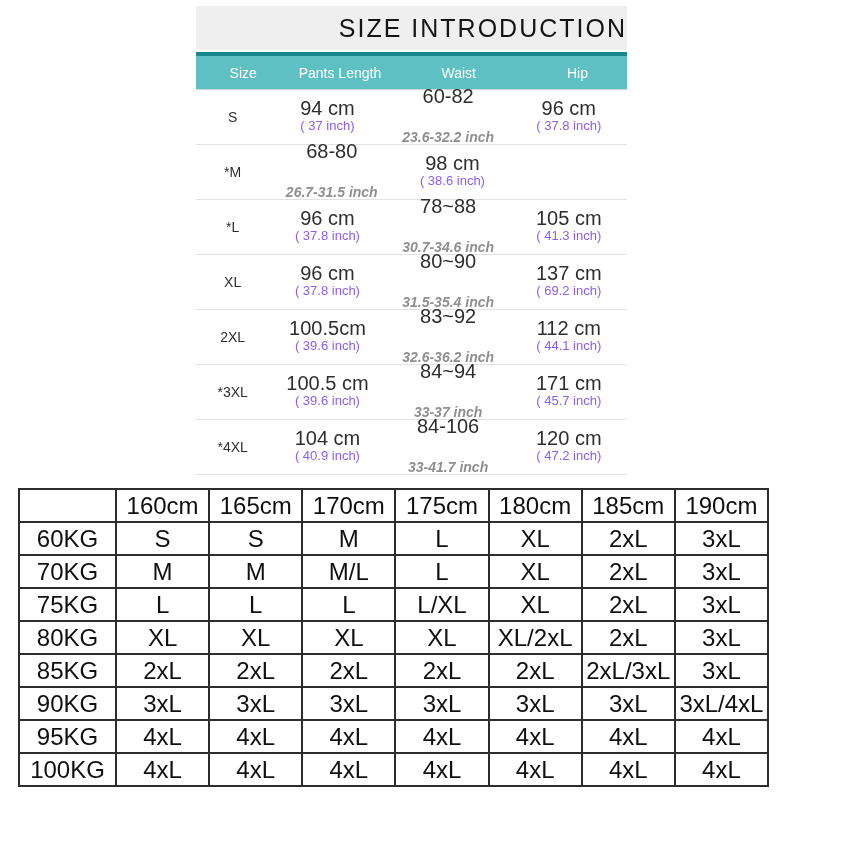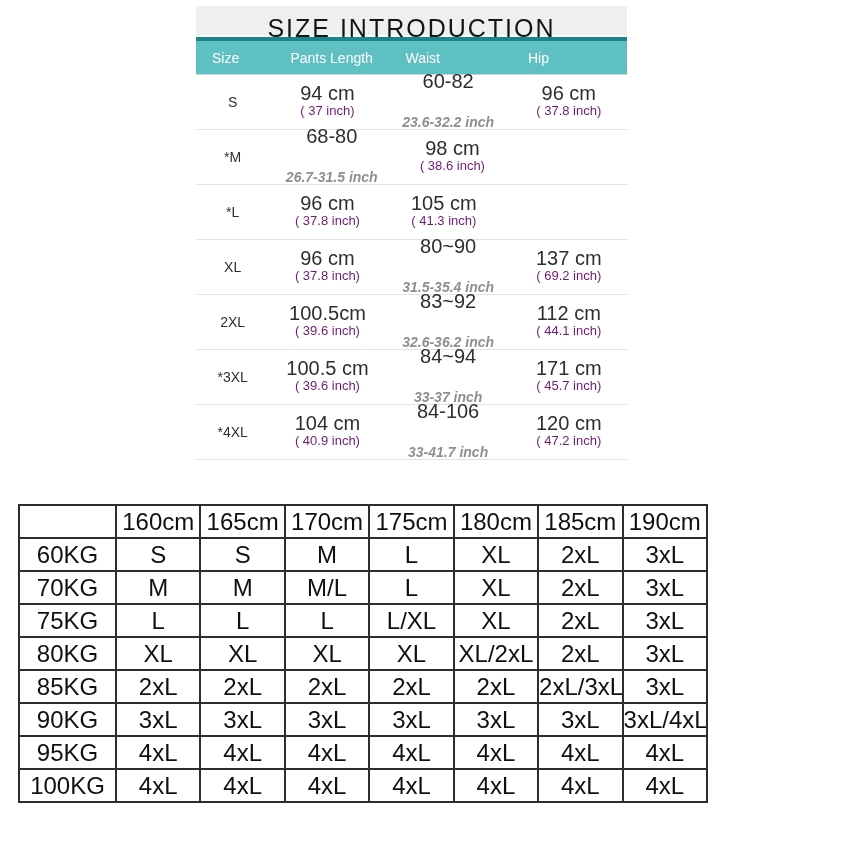--- a/index.html
+++ b/index.html
@@ -5,46 +5,46 @@
   html,body{margin:0;padding:0;}
   body{
     width:850px;height:850px;position:relative;background:#ffffff;
     font-family:"Liberation Sans","DejaVu Sans",sans-serif;
     -webkit-font-smoothing:antialiased;
   }
 
   
   .intro-wrap{position:absolute;left:196px;top:6px;width:431px;}
   .intro-title{
-    background:#efeff0;height:29px;line-height:44px;text-align:center;
+    background:#efeff0;height:44px;line-height:44px;text-align:right;
     font-size:25px;letter-spacing:2px;color:#141414;font-weight:500;
   }
   .intro-header{
     margin-top:2px;background:#5fc0c3;border-top:4px solid #19858c;
     border-bottom:1px solid #cfd6d6;height:33px;display:flex;align-items:center;
     color:#ffffff;font-size:14px;
   }
-  .ih{ text-align:left;padding-left:16px; }
+  .ih{ text-align:center;padding-left:16px; }
   .col-size{width:17%;}
   .col-pants{width:27%;}
   .col-waist{width:29%;}
   .col-hip{width:27%;}
   .irow{
     display:flex;align-items:center;height:54px;border-bottom:1px solid #e2e2e2;
   }
   .c{display:flex;flex-direction:column;justify-content:center;text-align:center;}
   .size-cell{font-size:14px;color:#2e2e2e;}
   .main{font-size:20px;color:#2e2e2e;line-height:17px;}
-  .sub{font-size:13px;color:#701a75;line-height:17px;}
+  .sub{font-size:13px;color:#8b5cf6;line-height:17px;}
   .wsub{font-weight:bold;font-style:italic;color:#8f8f8f;font-size:14px;margin-top:24px;}
 
   
   .matrix{
-    position:absolute;left:18px;top:488px;width:690px;
-    border-collapse:collapse;table-layout:fixed;margin-top:16px;
+    position:absolute;left:18px;top:488px;width:751px;
+    border-collapse:collapse;table-layout:fixed;
   }
   .matrix th,.matrix td{
     border:2px solid #2d2d2d;text-align:center;vertical-align:middle;
     font-weight:normal;color:#101010;font-size:24px;height:31px;padding:0;
     overflow:hidden;white-space:nowrap;
   }
   .matrix col.wcol{width:97px;}
 </style>
 </head>
 <body>
@@ -85,20 +85,24 @@
       <div class="main">98 cm</div>
       <div class="sub">( 38.6 inch)</div>
     </div>
   </div>
 
   <div class="irow">
     <div class="c col-size size-cell">*L</div>
     <div class="c col-pants">
       <div class="main">96 cm</div>
       <div class="sub">( 37.8 inch)</div>
+    </div>
+    <div class="c col-waist">
+      <div class="main">78~88</div>
+      <div class="sub wsub">30.7-34.6 inch</div>
     </div>
     <div class="c col-hip">
       <div class="main">105 cm</div>
       <div class="sub">( 41.3 inch)</div>
     </div>
   </div>
 
   <div class="irow">
     <div class="c col-size size-cell">XL</div>
     <div class="c col-pants">

